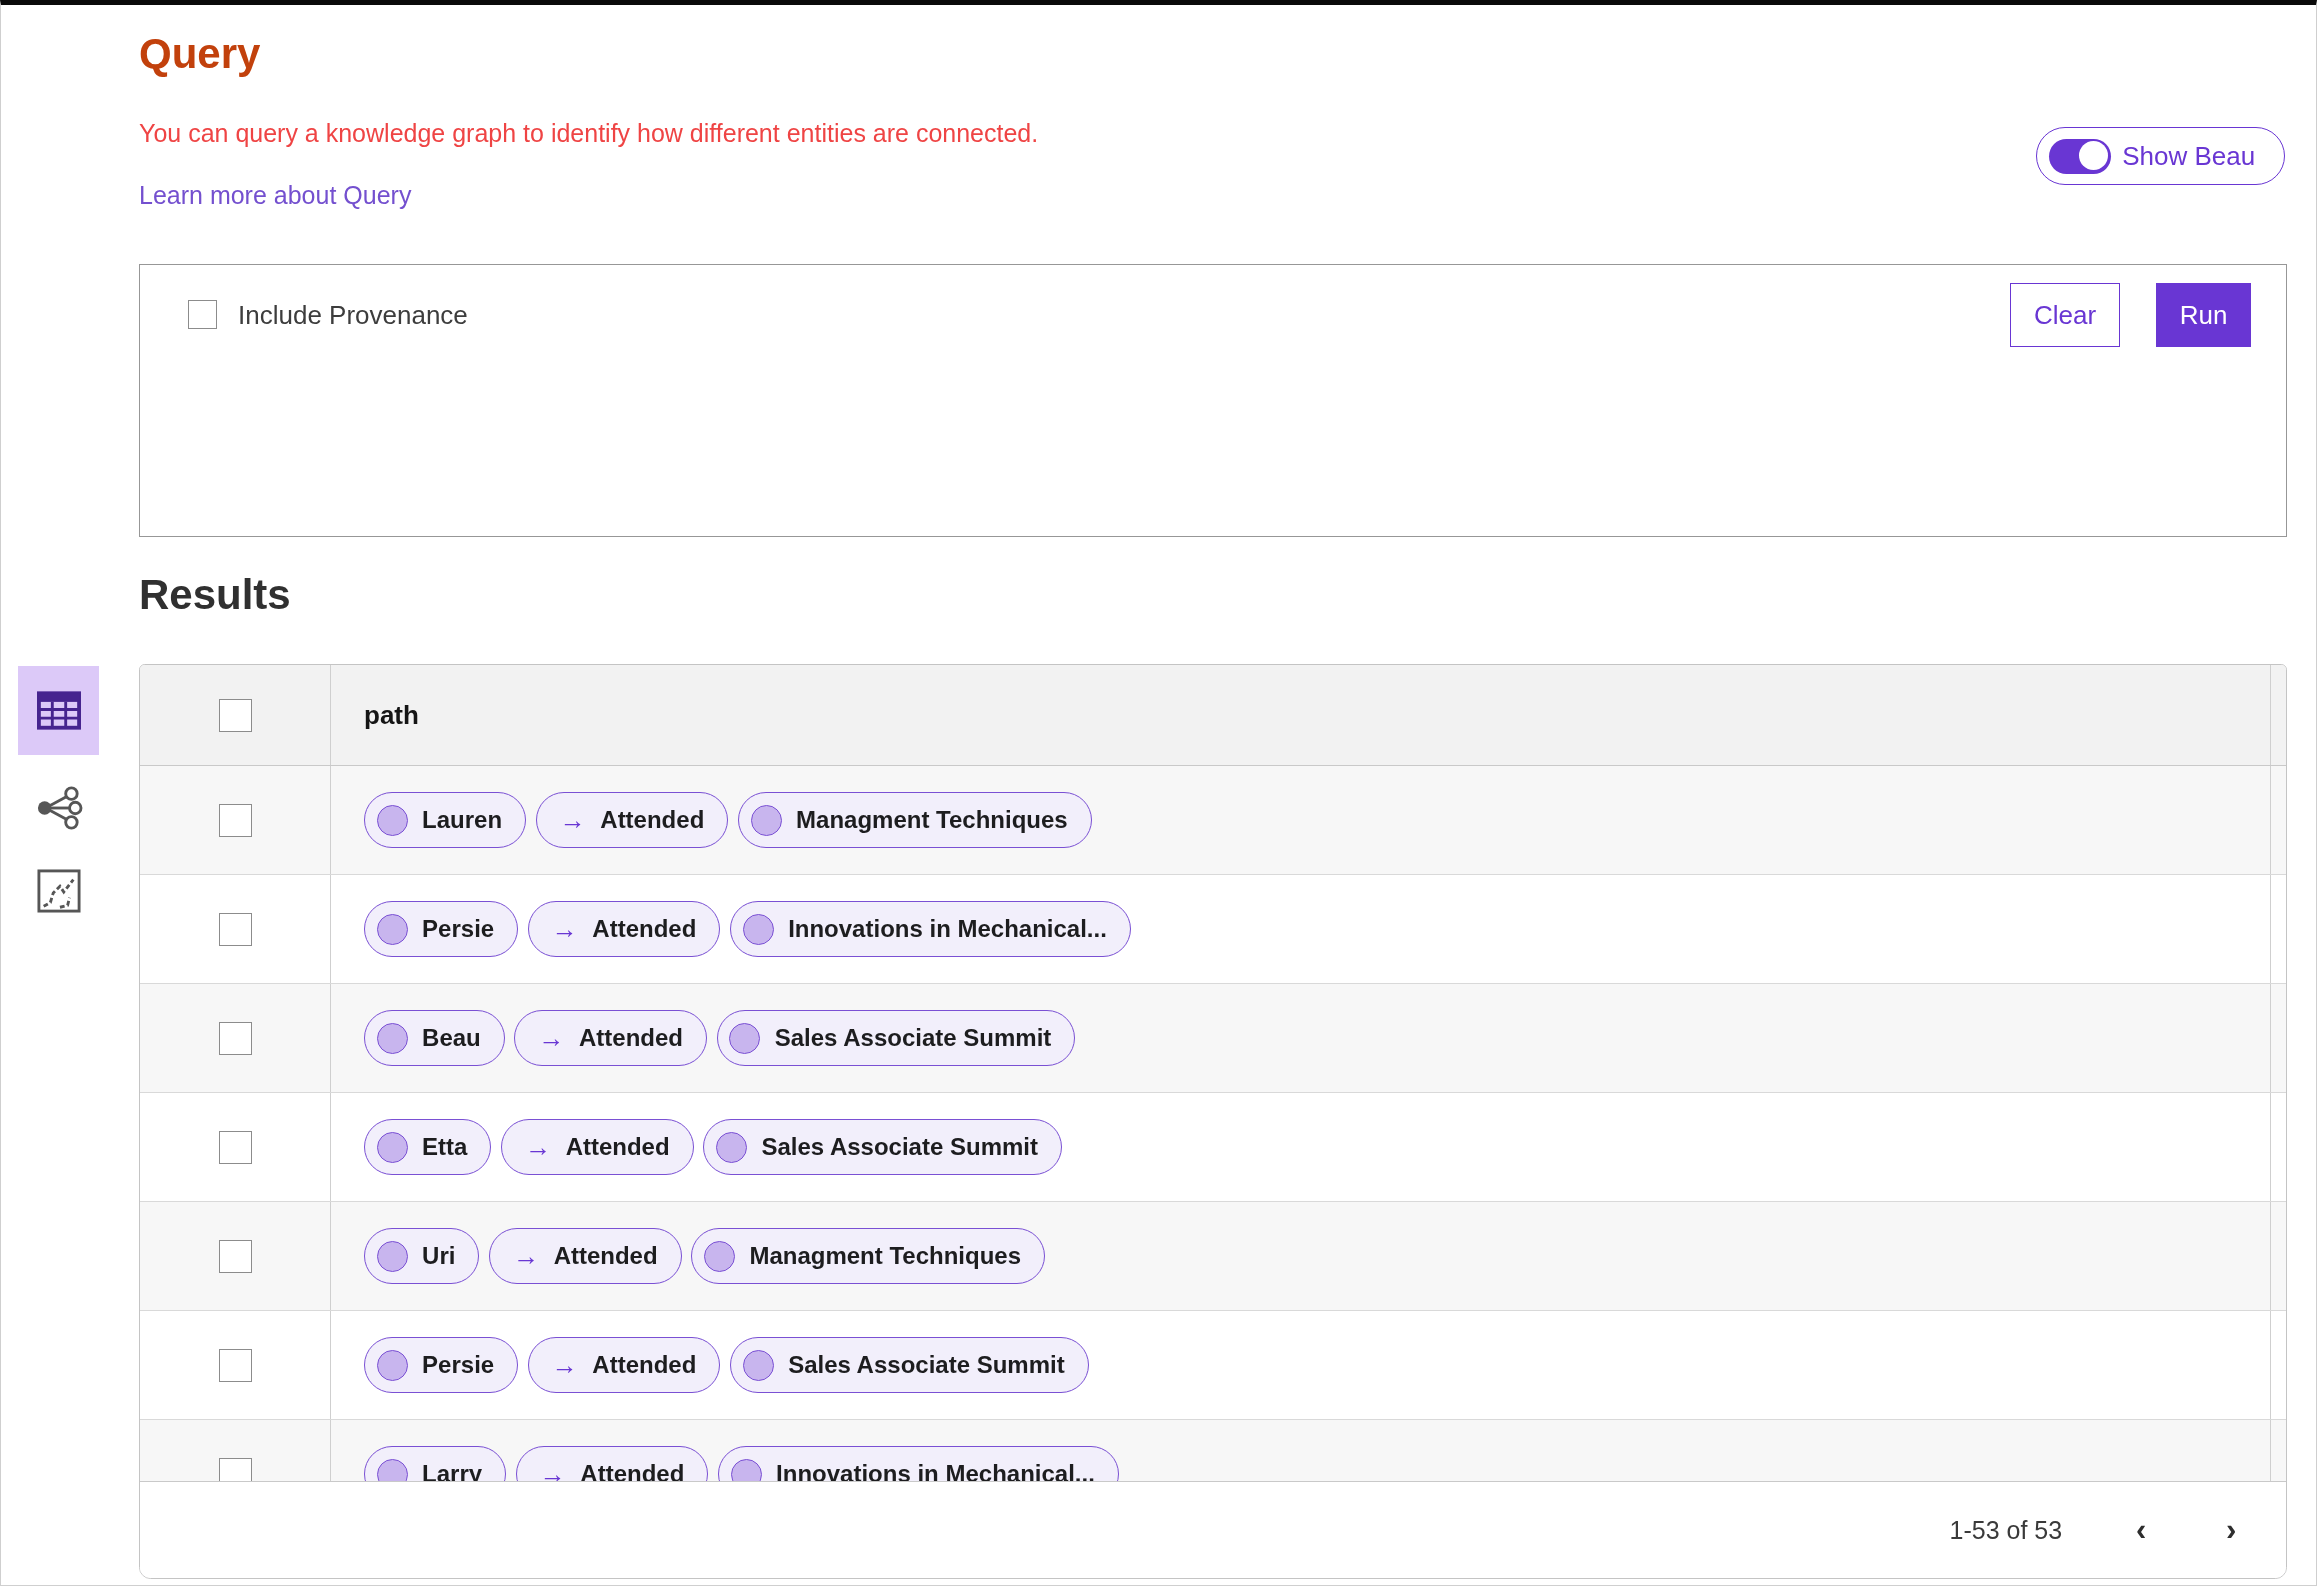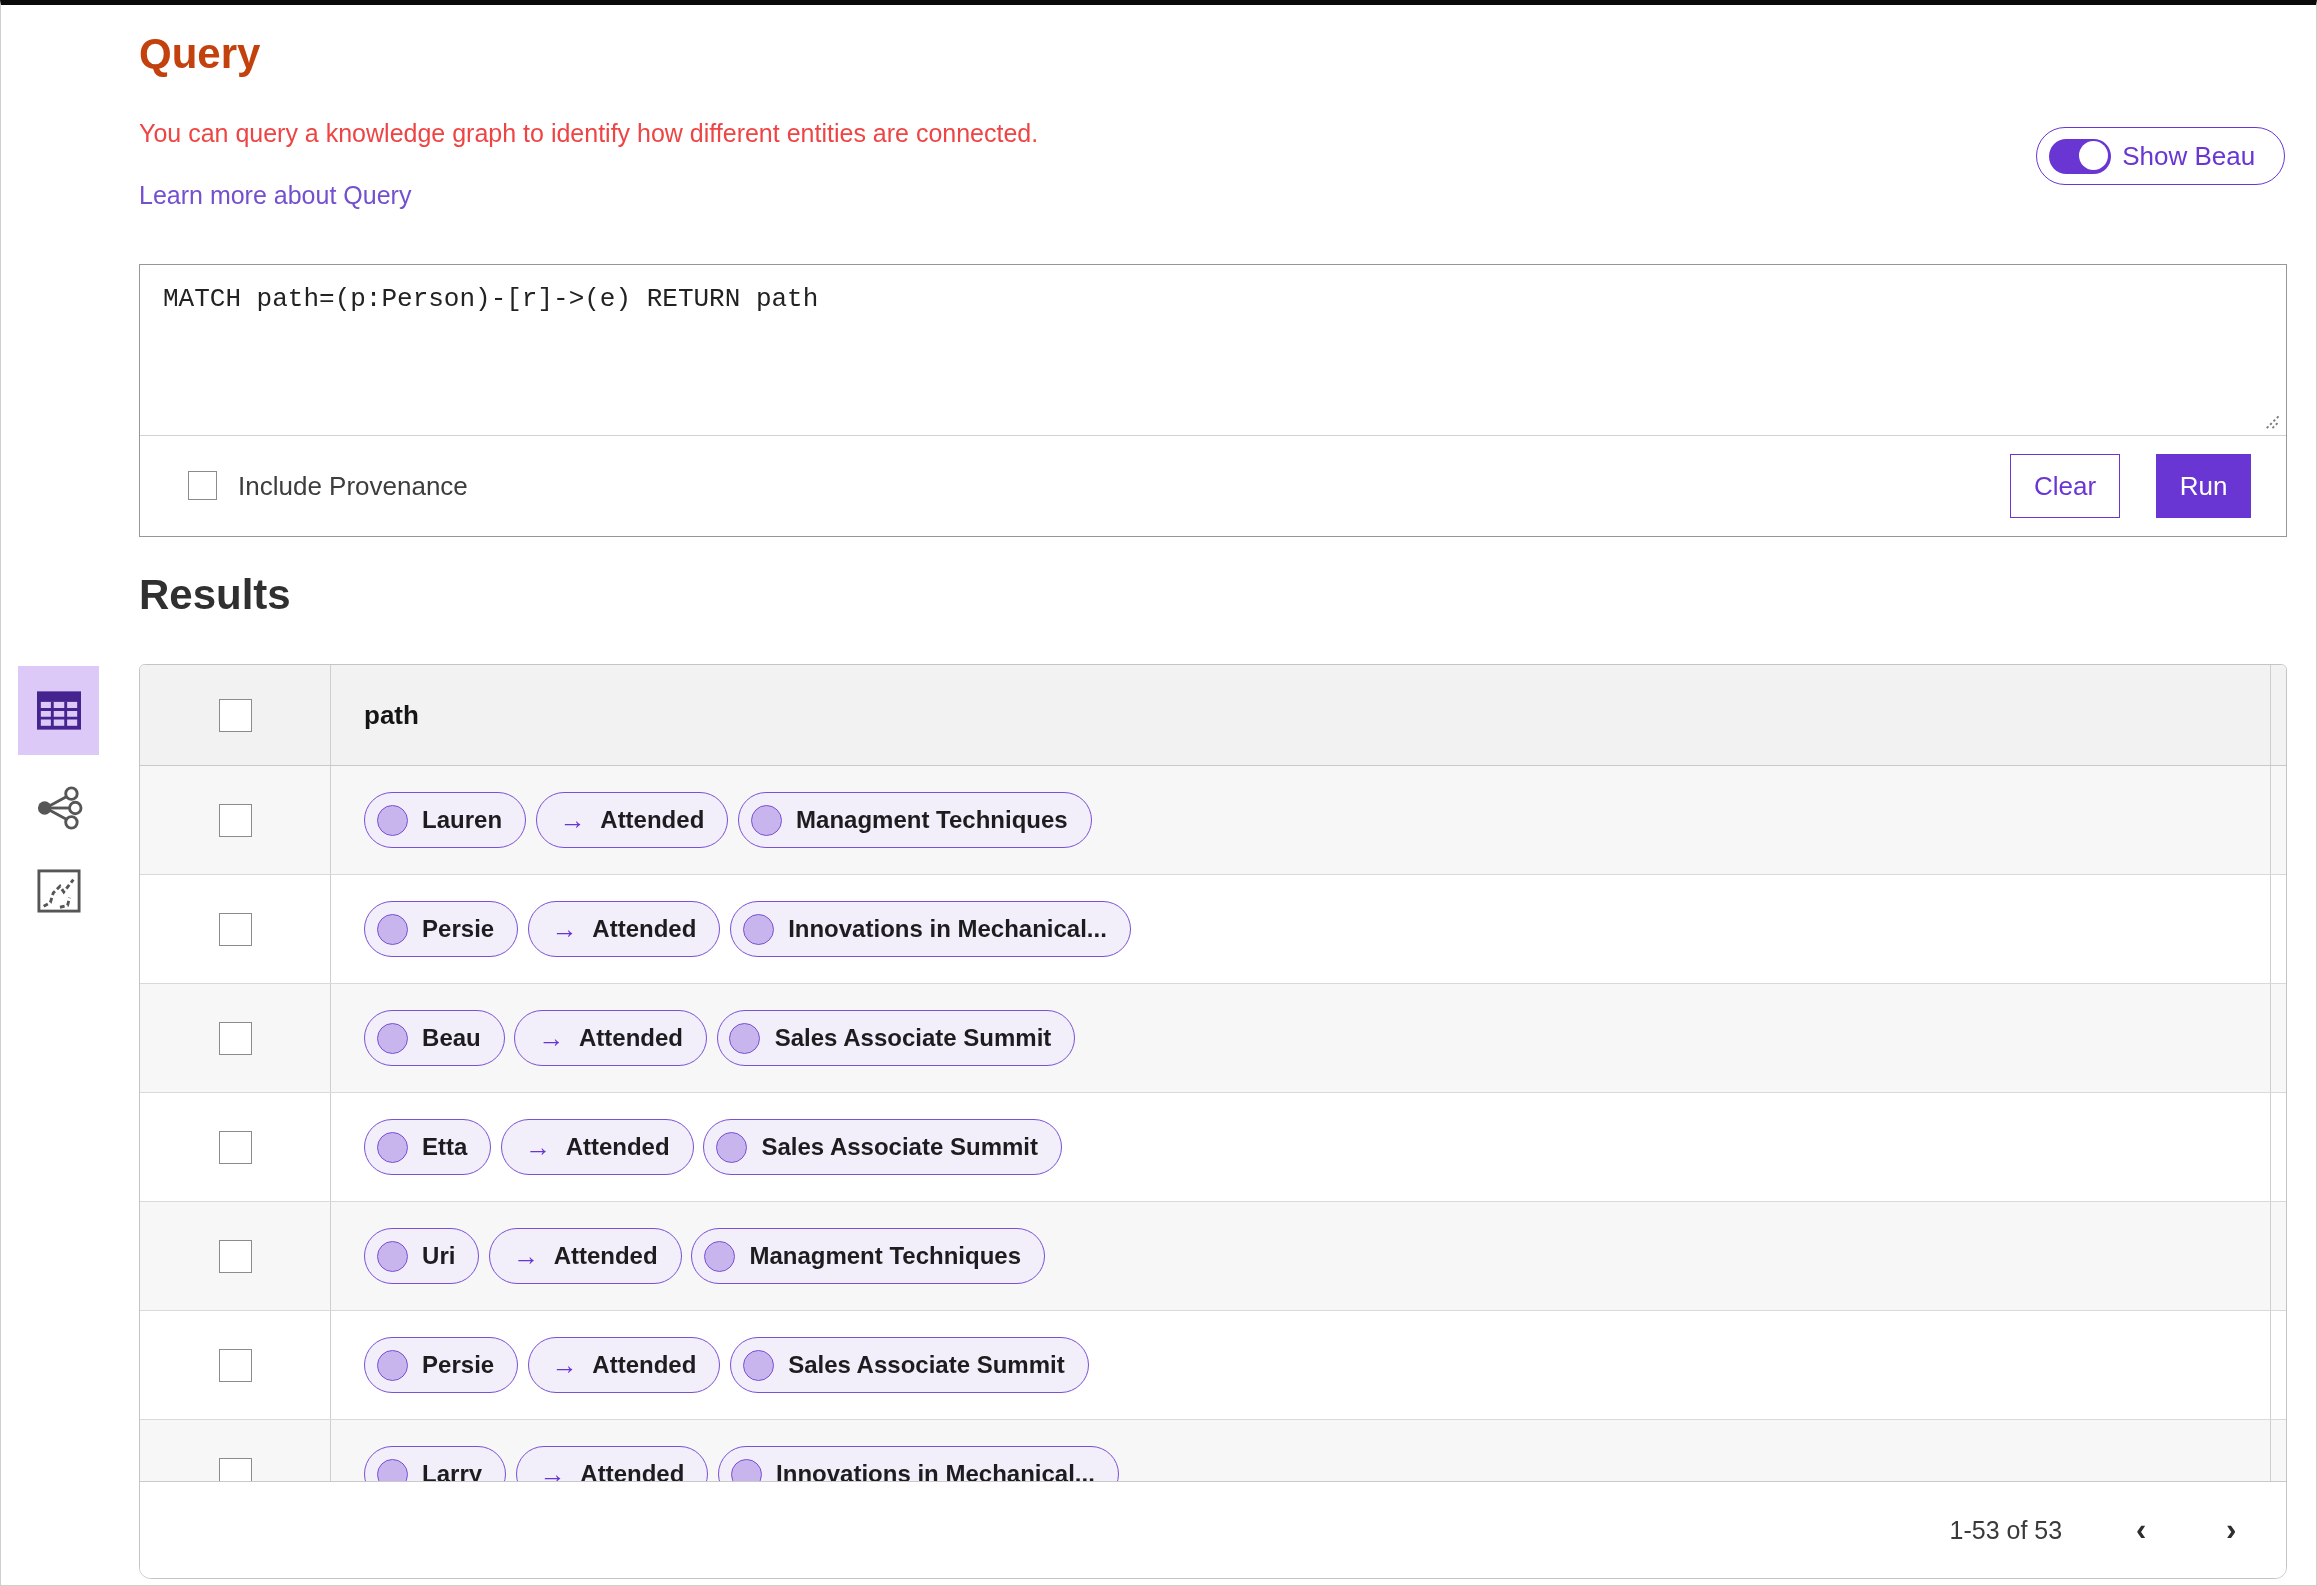--- a/index.html
+++ b/index.html
@@ -89,27 +89,20 @@
   <a class="learn-more">Learn more about Query</a>
 
   <button class="show-query-btn">
     <span class="toggle-track">
         <span class="toggle-knob"></span>
       </span>
     <span>Show Beau</span>
   </button>
 
   <div class="query-box">
-    <div class="ta-wrap">
-      <textarea class="query-input" spellcheck="false" style="">MATCH path=(p:Person)-[r]-&gt;(e) RETURN path</textarea>
-      <svg class="gripper" width="21" height="21" viewBox="0 0 22 22">
-        <line x1="6" y1="19" x2="19" y2="6" stroke="#7d7d7d" stroke-width="2" stroke-dasharray="2.5 2.5"></line>
-        <line x1="12" y1="19" x2="19" y2="12" stroke="#7d7d7d" stroke-width="2" stroke-dasharray="2.5 2.5"></line>
-      </svg>
-    </div>
     <div class="query-actions">
       <label class="cb-label">
         <span class="checkbox"></span>
         <span>Include Provenance</span>
       </label>
       <div class="action-btns">
         <button class="btn btn-clear">Clear</button>
         <button class="btn btn-run">Run</button>
       </div>
     </div>

